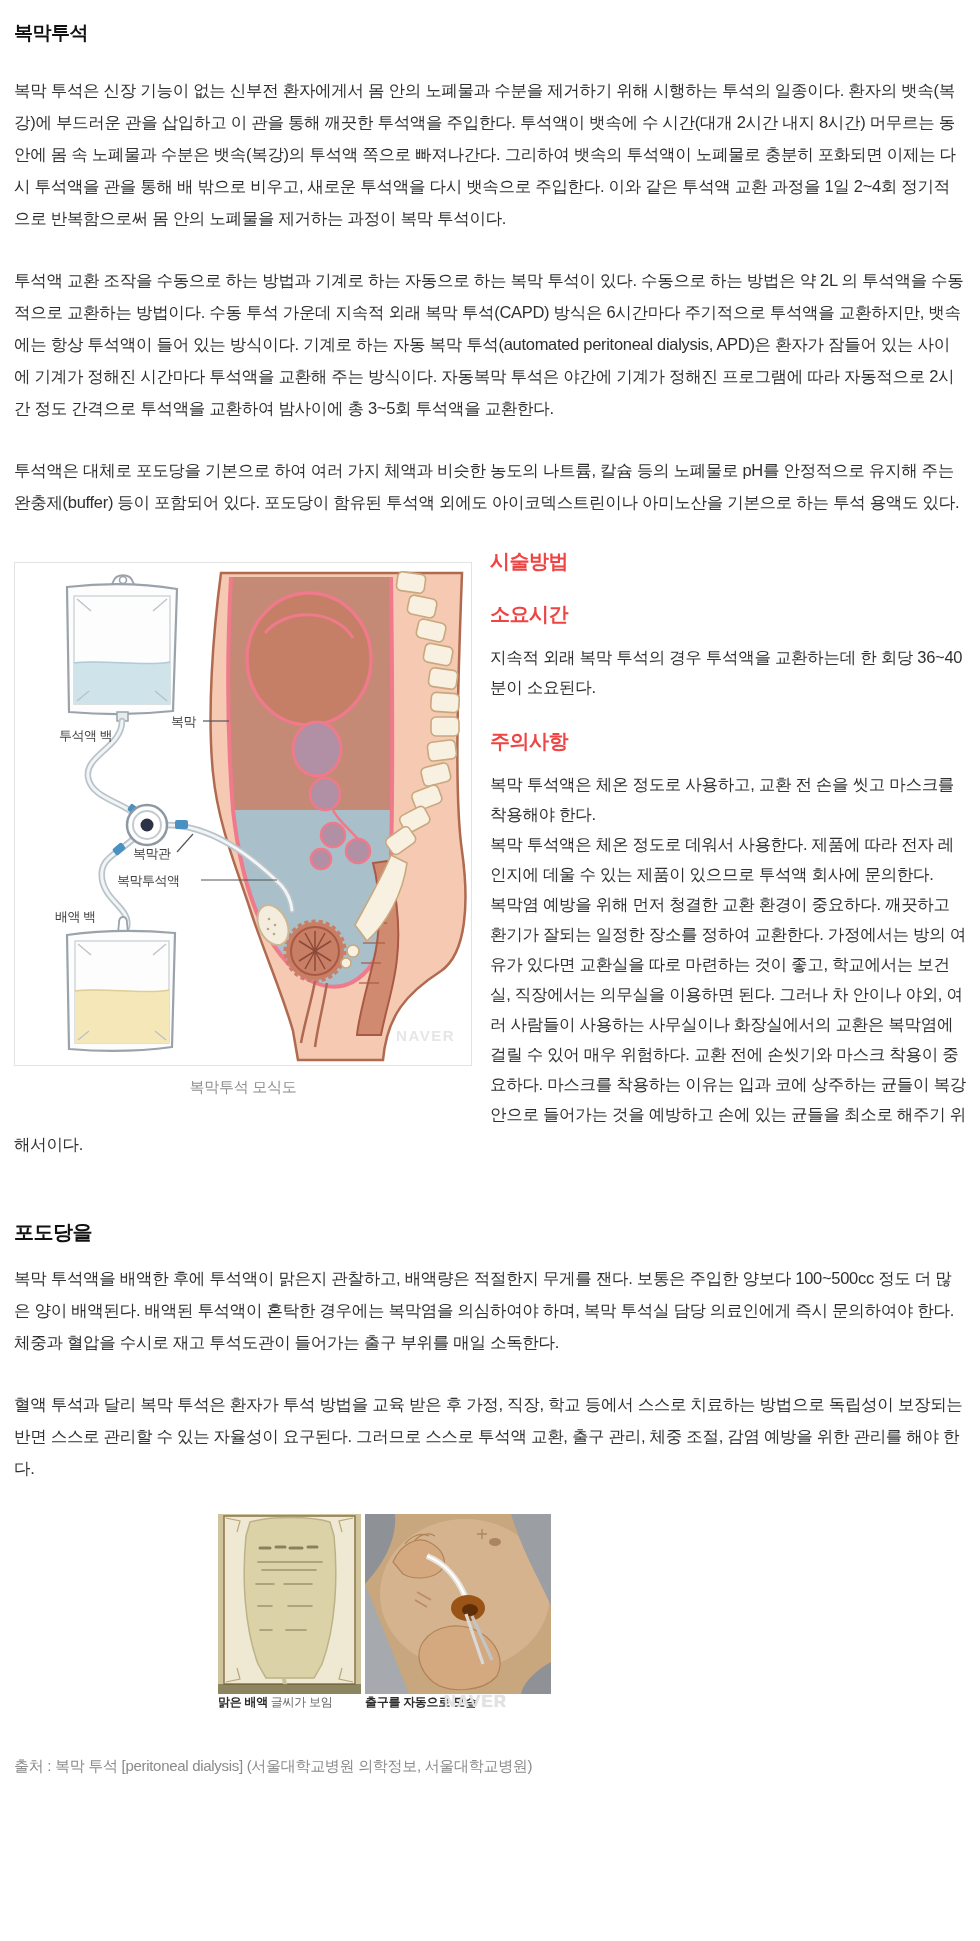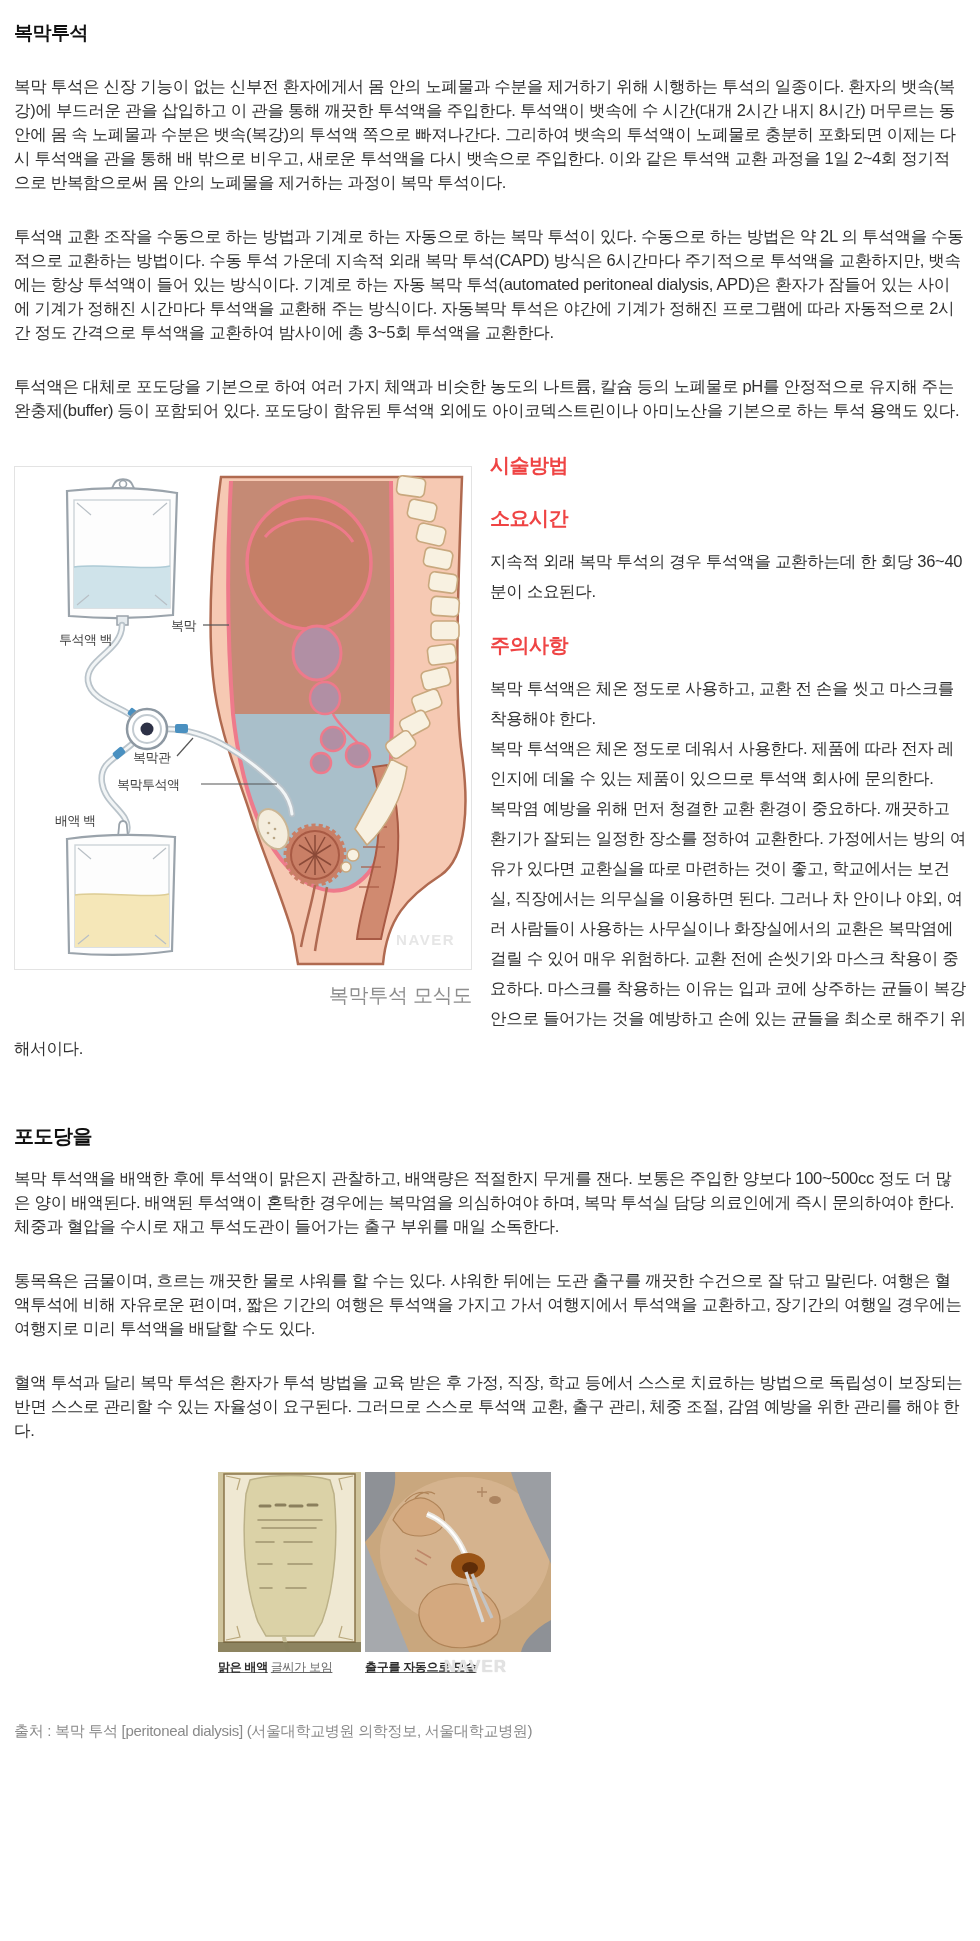--- a/index.html
+++ b/index.html
@@ -1,32 +1,32 @@
 <!DOCTYPE html>
 <html lang="ko"><head>
 <meta charset="utf-8">
 <style>
   html,body{margin:0;padding:0;background:#fff;}
   body{width:980px;min-height:1941px;font-family:"Liberation Sans","DejaVu Sans",sans-serif;color:#2e2e2e;}
   .page{padding:14px 14px 0 14px;box-sizing:border-box;width:980px;}
   h1.title{font-size:19px;font-weight:bold;color:#111;margin:6px 0 28px 0;letter-spacing:-0.5px;}
-  p.body-text{font-size:16.5px;line-height:24px;letter-spacing:-0.3px;margin:0 0 30px 0;color:#303030;}
+  p.body-text{font-size:16.5px;line-height:32px;letter-spacing:-0.3px;margin:0 0 30px 0;color:#303030;}
   .flow-area{position:relative;}
   figure.diagram{float:left;width:458px;margin:14px 18px 6px 0;padding:0;}
   .diagram-box{width:456px;height:502px;border:1px solid #e3e3e3;background:#fff;box-sizing:content-box;overflow:hidden;}
-  figcaption.diagram-caption{text-align:right;font-size:20px;color:#8e8e8e;margin-top:12px;letter-spacing:-0.3px;}
+  figcaption.diagram-caption{text-align:center;font-size:15px;color:#8e8e8e;margin-top:12px;letter-spacing:-0.3px;}
   h2.section-heading{font-size:20px;font-weight:bold;color:#ef4444;margin:26px 0 14px 0;letter-spacing:-0.5px;}
   h2.first{margin-top:12px;}
   p.section-body{font-size:16.5px;line-height:30px;letter-spacing:-0.3px;margin:0 0 26px 0;color:#303030;white-space:pre-line;}
   .clear{clear:both;}
   h2.guide-heading{font-size:20px;font-weight:bold;color:#111;margin:34px 0 16px 0;letter-spacing:-0.5px;}
   .photos-row{display:flex;gap:4px;margin:30px 0 0 204px;}
   .photo-fig{margin:0;padding:0;}
   .photo-frame{display:block;background:#eee;}
-  .photo-caption{margin-top:7px;font-size:12px;letter-spacing:-0.3px;color:#666;position:relative;white-space:nowrap;text-decoration:underline;}
+  .photo-caption{font-size:12px;letter-spacing:-0.3px;color:#666;position:relative;white-space:nowrap;}
   .photo-caption b{color:#2b2b2b;font-weight:bold;margin-right:3px;}
   .naver-mark{position:absolute;right:44px;top:-2px;font-size:17px;font-weight:bold;color:#e2e2e2;letter-spacing:1px;text-shadow:0 0 1px #c8c8c8;}
   p.source-line{font-size:15px;color:#8a8a8a;letter-spacing:-0.3px;margin:46px 0 0 0;}
   svg text.diag-label{font-size:13px;fill:#3c3c3c;letter-spacing:-0.5px;}
   svg text.wm{font-size:15px;font-weight:bold;fill:#e6e6e6;letter-spacing:1.5px;}
 </style>
 </head>
 <body>
 
 <div class="page">
@@ -177,21 +177,20 @@
     <h2 class="section-heading">주의사항</h2>
     <p class="section-body">복막 투석액은 체온 정도로 사용하고, 교환 전 손을 씻고 마스크를 착용해야 한다.
 복막 투석액은 체온 정도로 데워서 사용한다. 제품에 따라 전자 레인지에 데울 수 있는 제품이 있으므로 투석액 회사에 문의한다.
 복막염 예방을 위해 먼저 청결한 교환 환경이 중요하다. 깨끗하고 환기가 잘되는 일정한 장소를 정하여 교환한다. 가정에서는 방의 여유가 있다면 교환실을 따로 마련하는 것이 좋고, 학교에서는 보건실, 직장에서는 의무실을 이용하면 된다. 그러나 차 안이나 야외, 여러 사람들이 사용하는 사무실이나 화장실에서의 교환은 복막염에 걸릴 수 있어 매우 위험하다. 교환 전에 손씻기와 마스크 착용이 중요하다. 마스크를 착용하는 이유는 입과 코에 상주하는 균들이 복강 안으로 들어가는 것을 예방하고 손에 있는 균들을 최소로 해주기 위해서이다.</p>
 
     <div class="clear"></div>
   </div>
 
   <h2 class="guide-heading">포도당을</h2>
   <p class="body-text">복막 투석액을 배액한 후에 투석액이 맑은지 관찰하고, 배액량은 적절한지 무게를 잰다. 보통은 주입한 양보다 100~500cc 정도 더 많은 양이 배액된다. 배액된 투석액이 혼탁한 경우에는 복막염을 의심하여야 하며, 복막 투석실 담당 의료인에게 즉시 문의하여야 한다. 체중과 혈압을 수시로 재고 투석도관이 들어가는 출구 부위를 매일 소독한다.</p>
-  <p class="body-text">통목욕은 금물이며, 흐르는 깨끗한 물로 샤워를 할 수는 있다. 샤워한 뒤에는 도관 출구를 깨끗한 수건으로 잘 닦고 말린다. 여행은 혈액투석에 비해 자유로운 편이며, 짧은 기간의 여행은 투석액을 가지고 가서 여행지에서 투석액을 교환하고, 장기간의 여행일 경우에는 여행지로 미리 투석액을 배달할 수도 있다.</p>
   <p class="body-text">혈액 투석과 달리 복막 투석은 환자가 투석 방법을 교육 받은 후 가정, 직장, 학교 등에서 스스로 치료하는 방법으로 독립성이 보장되는 반면 스스로 관리할 수 있는 자율성이 요구된다. 그러므로 스스로 투석액 교환, 출구 관리, 체중 조절, 감염 예방을 위한 관리를 해야 한다.</p>
 
   <div class="photos-row">
 
     <figure class="photo-fig">
       <svg class="photo-frame" width="143" height="180" viewBox="0 0 143 180">
         <rect width="143" height="180" fill="#cfc49c"></rect>
         <rect x="6" y="2" width="131" height="168" fill="#efe8d2" stroke="#8a744a" stroke-width="1.5"></rect>
         <path d="M8,4 l14,3 -3,11 M135,4 l-14,3 3,11 M8,168 l14,-3 -3,-11 M135,168 l-14,-3 3,-11" fill="none" stroke="#b9a87c" stroke-width="1.2"></path>
         <path d="M32,8 C52,2 92,2 112,8 L116,22 C120,62 118,112 104,150 L96,164 H48 L40,150 C26,112 24,62 28,22 Z" fill="#d9d0a2" opacity="0.88" stroke="#b5aa7e" stroke-width="1.5"></path>

